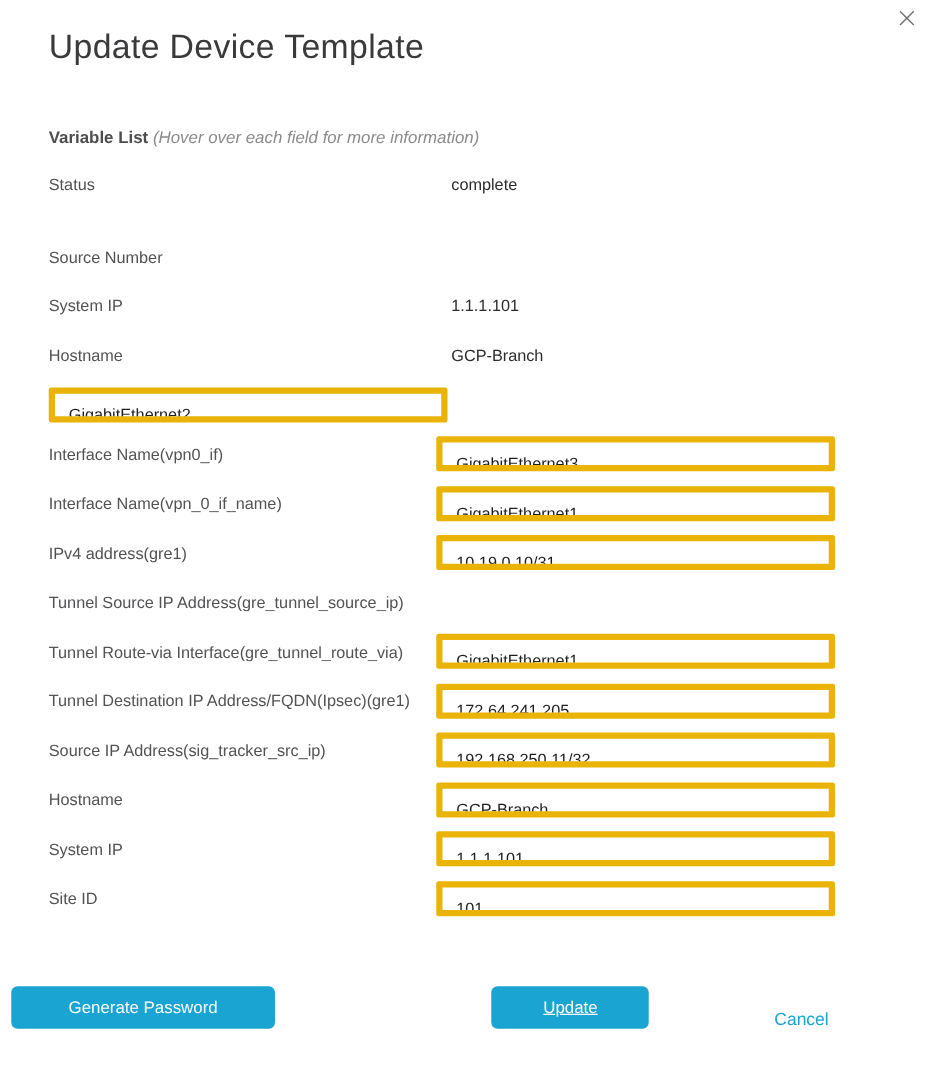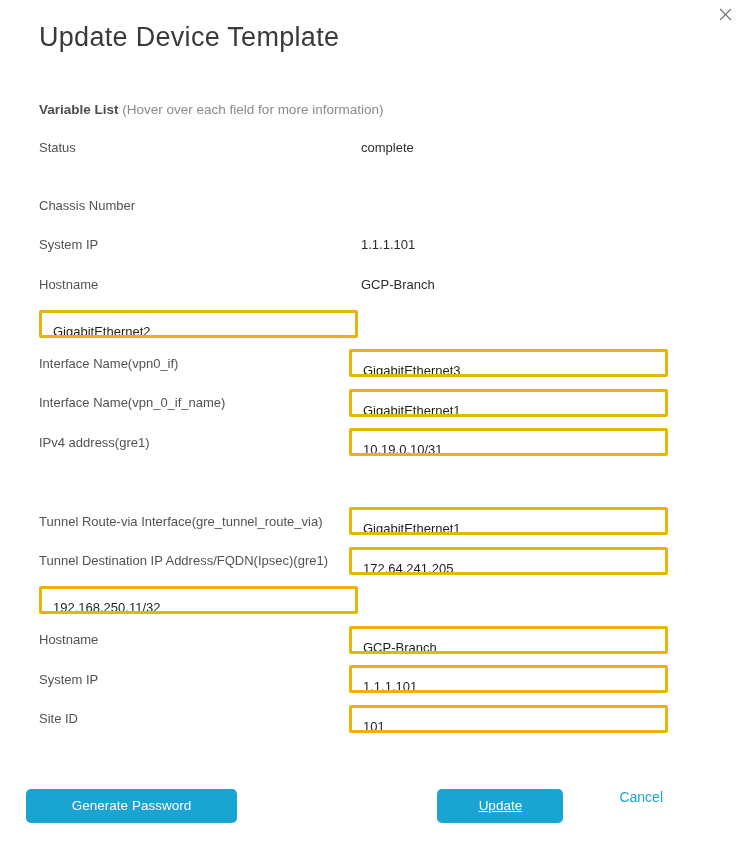--- a/index.html
+++ b/index.html
@@ -23,49 +23,49 @@
     padding:22px 0 0 39px;
     font-size:27px; font-weight:400; color:#3a3a3c;
     letter-spacing:0.3px; line-height:30px;
   }
 
   .section-heading {
     margin:50px 0 0 39px;
     font-size:13.5px; line-height:16px;
   }
   .section-heading .bold { font-weight:bold; color:#4d4d4f; }
-  .section-heading .note { font-weight:400; color:#8b8b8d; }
+  .section-heading .note { font-weight:400; color:#8b8b8d;font-style:italic; }
 
   .rows { margin-top:15px; }
   .row {
     display:flex; align-items:center;
     height:28px; margin:0 0 11.5px 39px;
   }
   .row.gap-after { margin-bottom:30px; }
   .label {
     width:310px; flex:none;
     font-size:13px; color:#525255;
     white-space:nowrap; overflow:hidden;
   }
   .static-value {
     padding-left:12px;
     font-size:13px; color:#2c2c2e;
   }
   .field-input {
     width:319px; height:28px;
-    border:3px solid #eab308; border-radius:2px;
+    border:5px solid #eab308; border-radius:2px;
     background:#ffffff;
     padding:15px 8px 0 11px;
     font-size:13px; color:#1e1e20;
     font-family:inherit; outline:none;
   }
 
   .footer {
-    display:flex; align-items:flex-start;
-    margin-top:56px; padding-left:26px;
+    display:flex; align-items:flex-end;
+    margin-top:56px; padding-left:9px;gap:44px;
   }
   .btn {
     height:34px; border:none; border-radius:5px;
     color:#ffffff; font-size:13.5px;
     font-family:inherit; cursor:pointer;
   }
   .btn-generate { width:211px; }
   .btn-update   { width:126px; margin-left:auto; }
   .btn-cancel {
     background:none !important; border:none;
@@ -93,21 +93,21 @@
   </div>
 
   <div class="rows">
 
     <div class="row gap-after">
       <div class="label">Status</div>
       <div class="static-value">complete</div>
     </div>
 
     <div class="row">
-      <div class="label">Chassis Number</div>
+      <div class="label">Source Number</div>
       <div class="static-value"></div>
     </div>
 
     <div class="row">
       <div class="label">System IP</div>
       <div class="static-value">1.1.1.101</div>
     </div>
 
     <div class="row">
       <div class="label">Hostname</div>
@@ -127,33 +127,35 @@
       <div class="label">Interface Name(vpn_0_if_name)</div>
       <input type="text" class="field-input" value="GigabitEthernet1" style="">
     </div>
 
     <div class="row">
       <div class="label">IPv4 address(gre1)</div>
       <input type="text" class="field-input" value="10.19.0.10/31" style="">
     </div>
 
     <div class="row">
+      <div class="label">Tunnel Source IP Address(gre_tunnel_source_ip)</div>
     </div>
 
     <div class="row">
       <div class="label">Tunnel Route-via Interface(gre_tunnel_route_via)</div>
       <input type="text" class="field-input" value="GigabitEthernet1" style="">
     </div>
 
     <div class="row">
       <div class="label">Tunnel Destination IP Address/FQDN(Ipsec)(gre1)</div>
       <input type="text" class="field-input" value="172.64.241.205" style="">
     </div>
 
     <div class="row">
+      <div class="label">Source IP Address(sig_tracker_src_ip)</div>
       <input type="text" class="field-input" value="192.168.250.11/32" style="">
     </div>
 
     <div class="row">
       <div class="label">Hostname</div>
       <input type="text" class="field-input" value="GCP-Branch" style="">
     </div>
 
     <div class="row">
       <div class="label">System IP</div>

